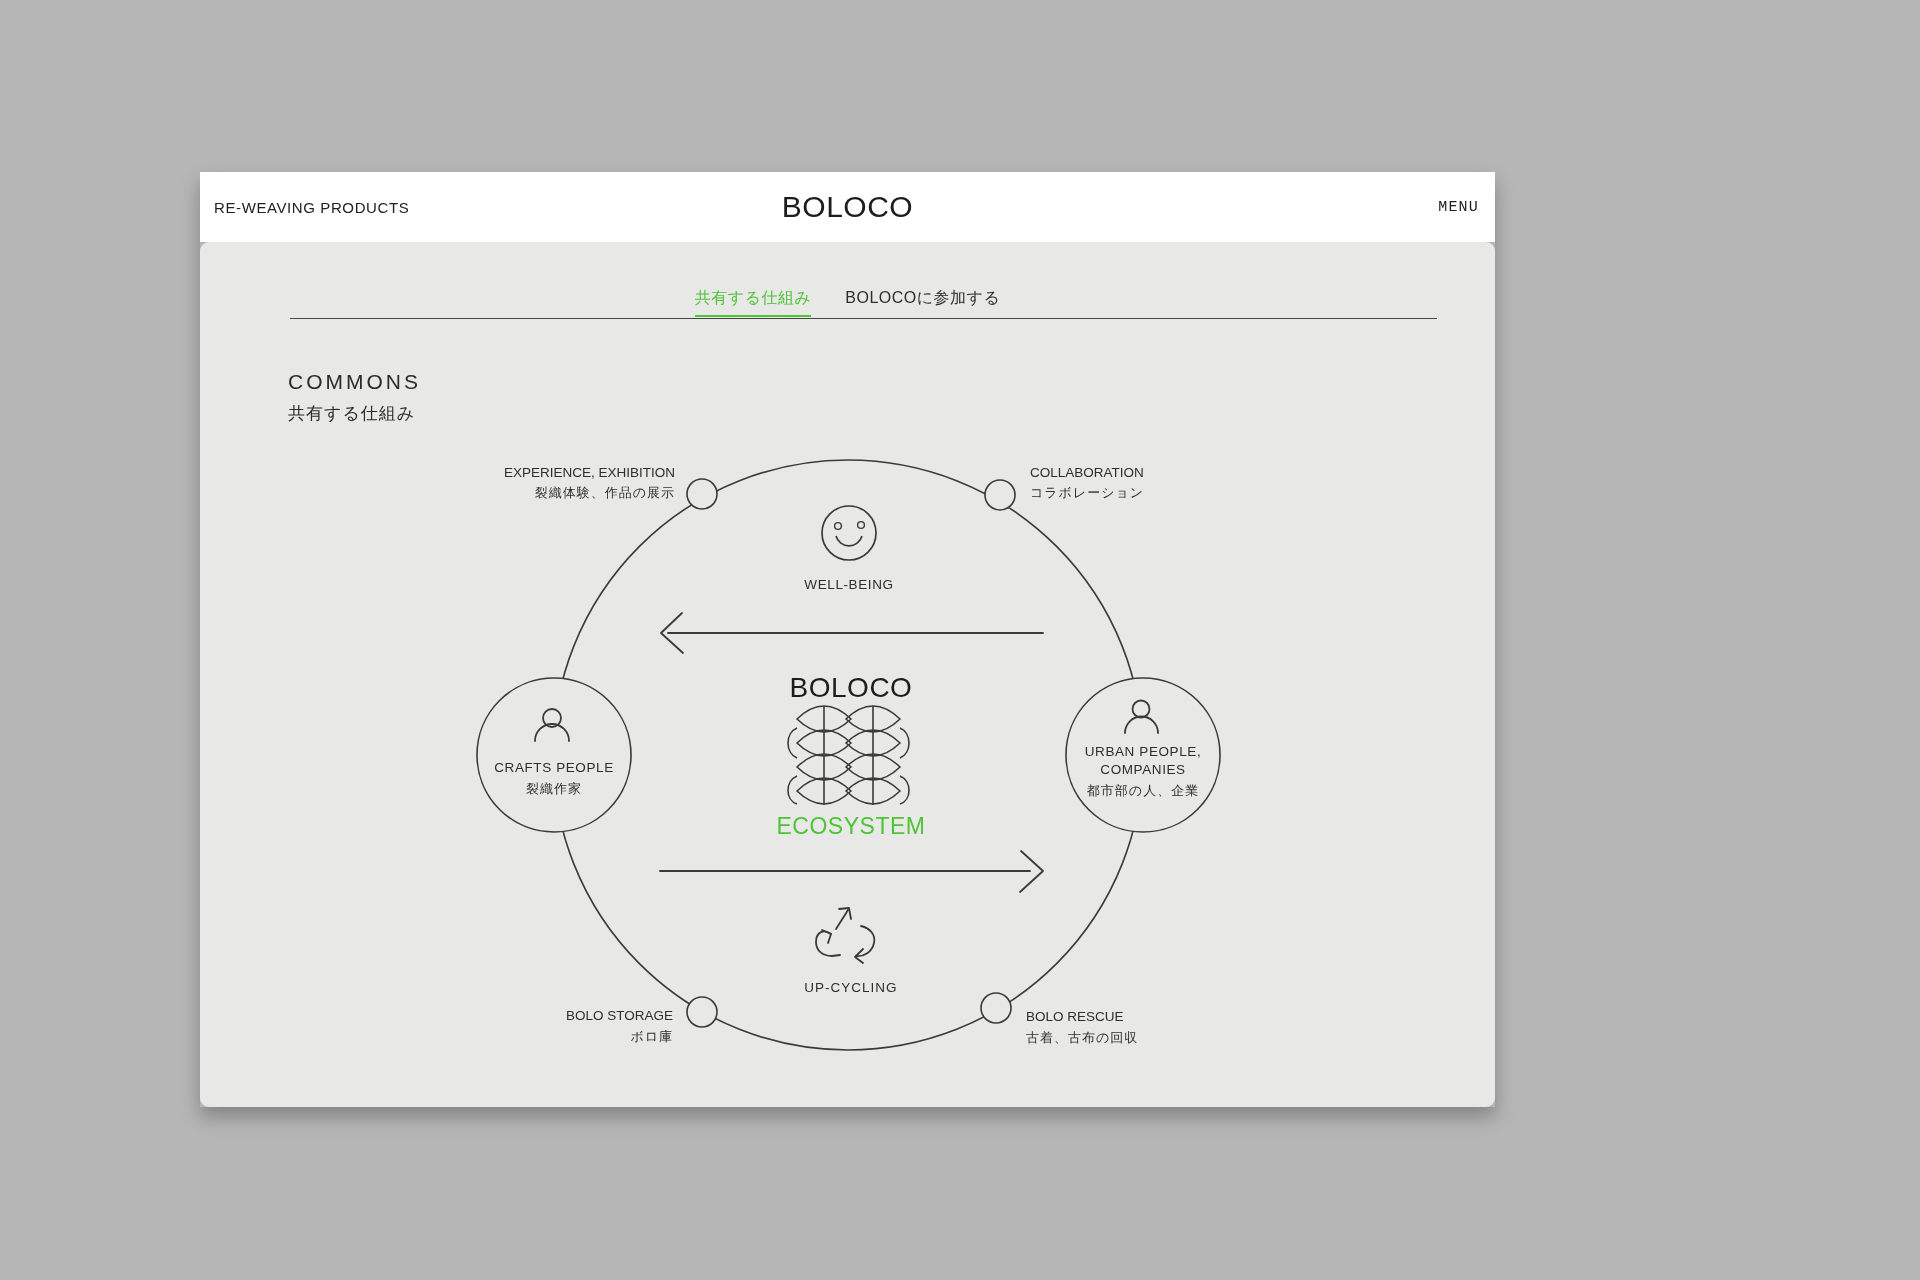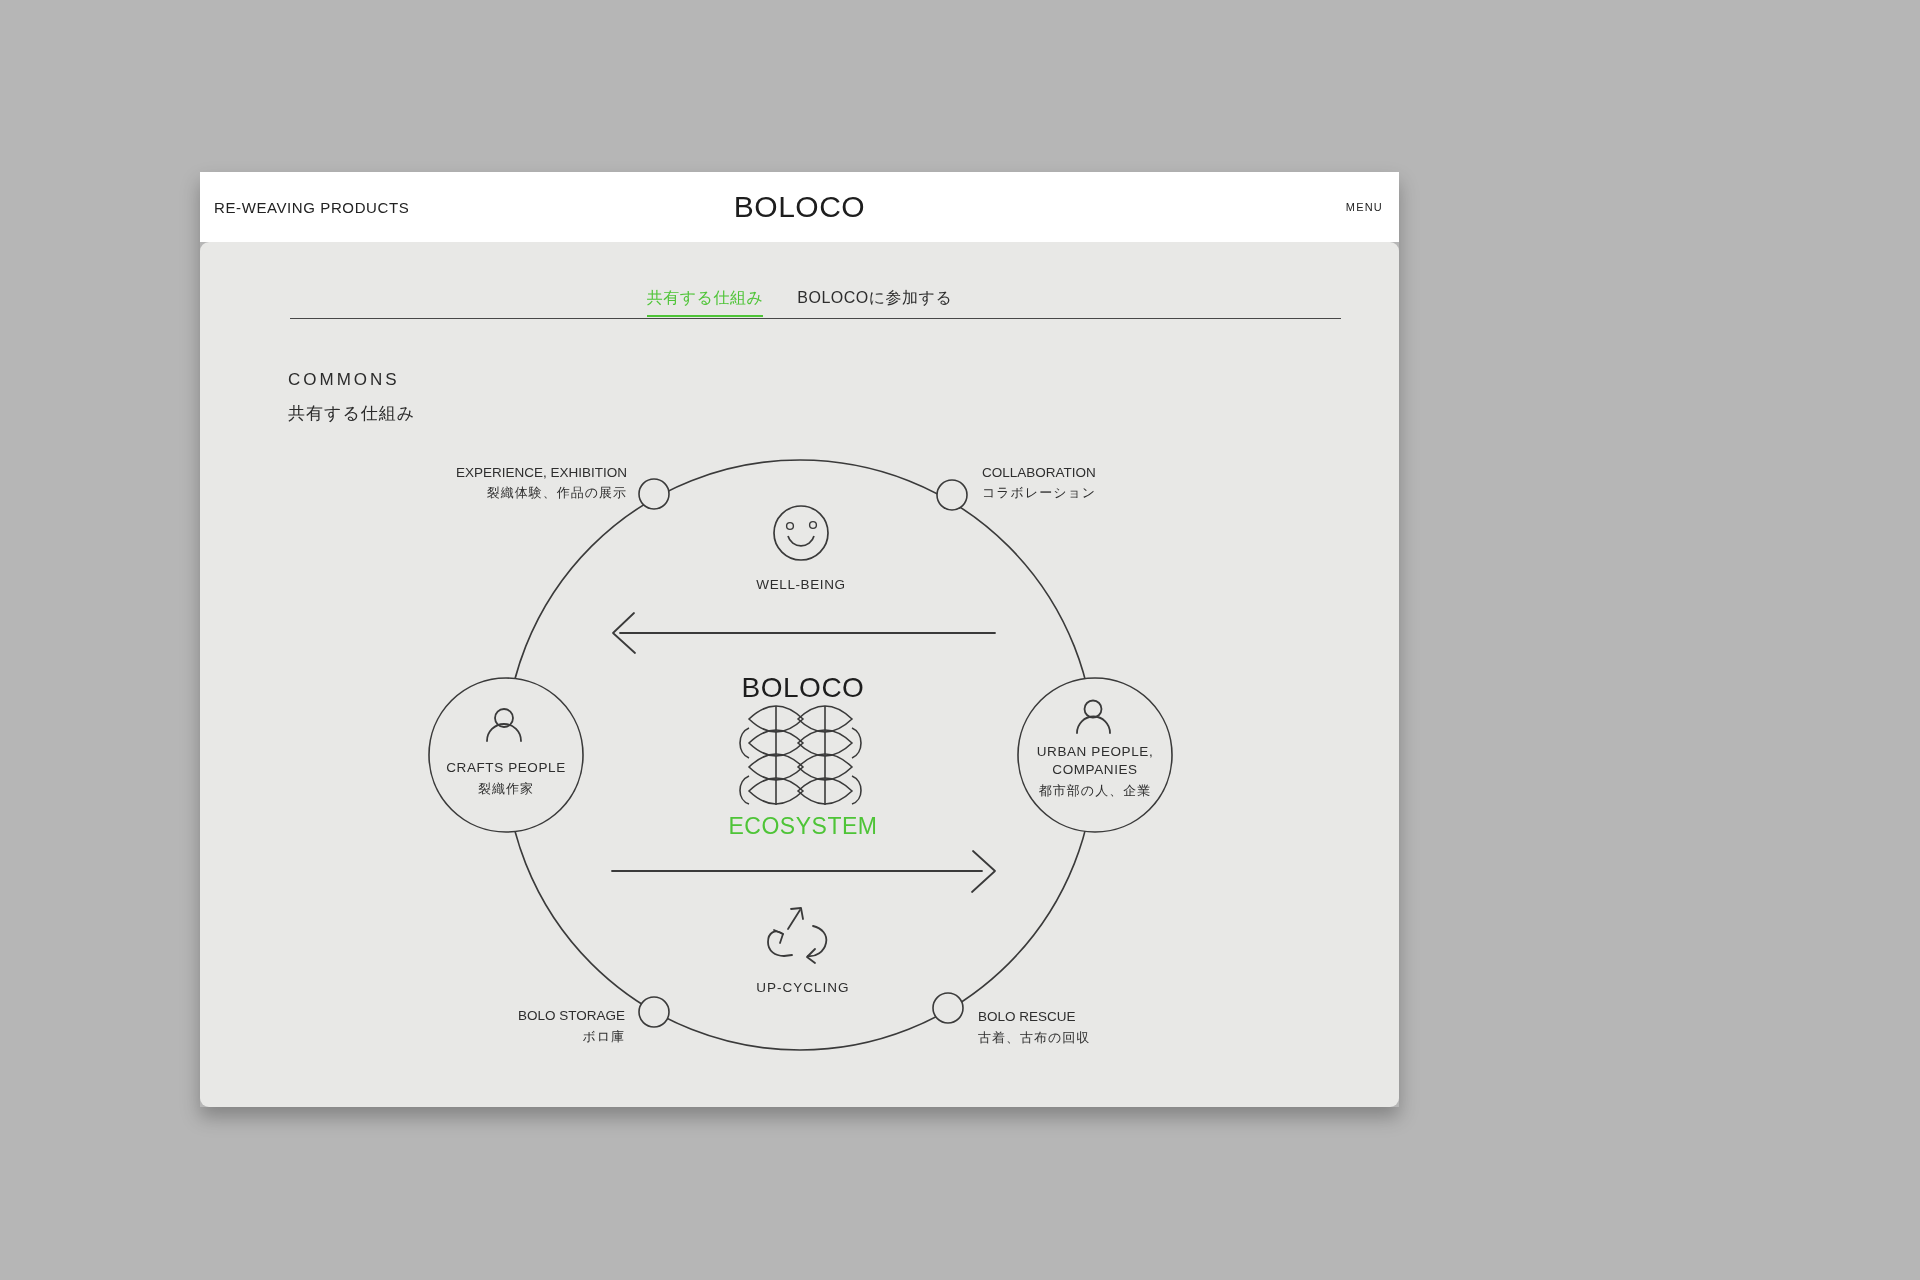--- a/index.html
+++ b/index.html
@@ -7,58 +7,58 @@
     --ink:#2e2e2e; --stroke:#3a3a3a; --green:#4ec437;
   }
   *{box-sizing:border-box;}
   html,body{margin:0;padding:0;}
   body{
     width:1920px;height:1280px;position:relative;overflow:hidden;
     background:var(--background);
     font-family:"Liberation Sans","DejaVu Sans",sans-serif;color:var(--ink);
   }
   .card{
-    position:absolute;left:200px;top:172px;width:1199px;height:935px;
+    position:absolute;left:200px;top:172px;width:1295px;height:935px;
     box-shadow:0 10px 18px rgba(0,0,0,.28);
   }
   .topbar{
     position:relative;height:70px;background:var(--header);
   }
   .topbar .brand-left{
     position:absolute;left:14px;top:50%;transform:translateY(-50%);
     font-size:15px;letter-spacing:.6px;font-weight:500;color:#222;text-decoration:none;
   }
   .topbar .site-title{
     position:absolute;left:50%;top:50%;transform:translate(-50%,-50%);
     font-size:30px;font-weight:500;letter-spacing:.5px;color:#1d1d1d;
   }
   .topbar .menu-btn{
     position:absolute;right:16px;top:50%;transform:translateY(-50%);
-    font-size:11px;letter-spacing:1.2px;font-weight:500;color:#222;
+    font-size:15px;letter-spacing:1.2px;font-weight:500;color:#222;
     background:none;border:none;padding:0;cursor:pointer;
-    font-family:Liberation Sans, sans-serif;
+    font-family:Liberation Mono, monospace;
   }
   .content{
     position:absolute;left:0;right:0;top:70px;bottom:0;background:var(--surface);border-radius:9px;
   }
   .tabs{
     position:absolute;top:46px;left:0;right:0;
     display:flex;justify-content:center;align-items:flex-start;gap:34px;
   }
   .tab{
     font-size:16px;letter-spacing:.5px;color:var(--ink);cursor:pointer;
     padding-bottom:6px;border-bottom:2px solid transparent;
   }
   .tab.active{color:var(--green);border-bottom-color:var(--green);}
   .divider{
     position:absolute;top:76px;left:90px;right:58px;height:1px;background:#474747;
   }
   .section-title{
     position:absolute;left:88px;top:128px;margin:0;
-    font-size:17px;font-weight:500;letter-spacing:3px;color:#2b2b2b;
+    font-size:21px;font-weight:500;letter-spacing:3px;color:#2b2b2b;
   }
   .section-subtitle{
     position:absolute;left:88px;top:160px;margin:0;
     font-size:17px;font-weight:400;letter-spacing:1px;color:#2b2b2b;
   }
   svg.diagram{
     position:absolute;top:200px;left:50%;margin-left:-380px;
     width:760px;height:640px;overflow:visible;
   }
   .ln{stroke:var(--stroke);fill:none;stroke-width:1.6px;}

